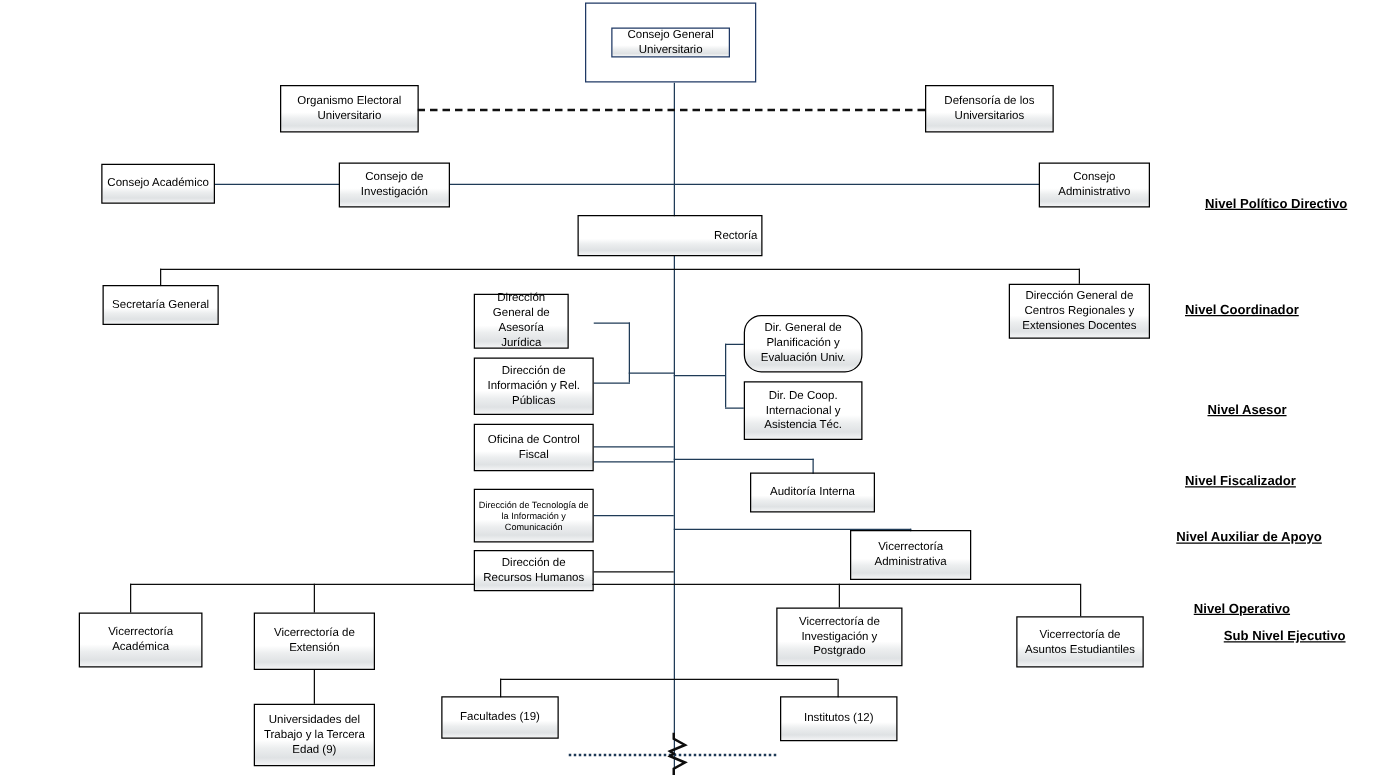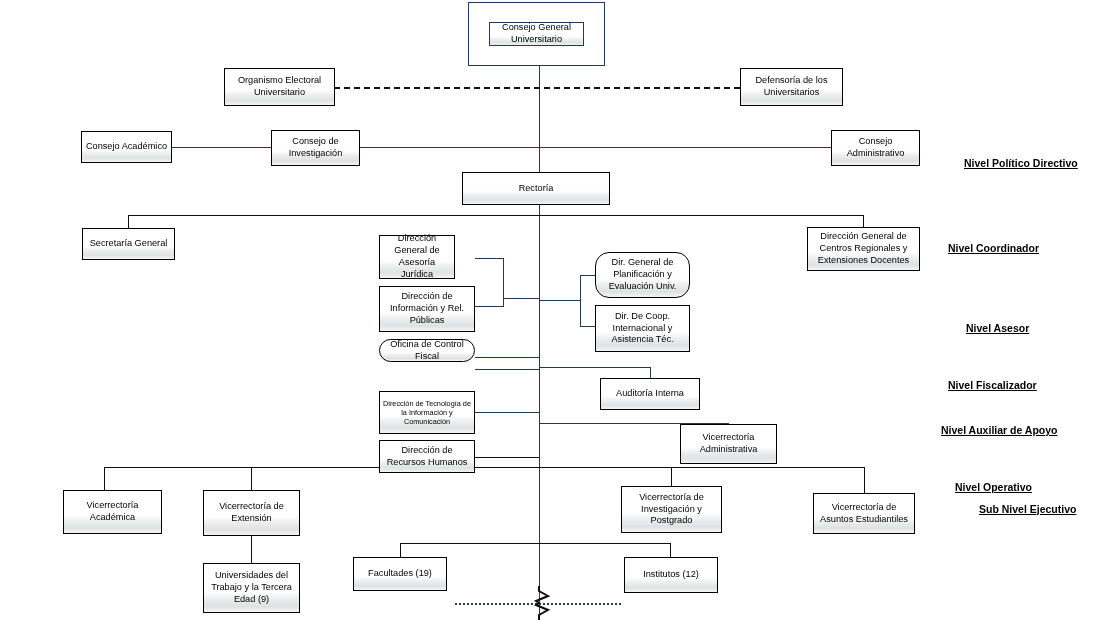--- a/index.html
+++ b/index.html
@@ -166,41 +166,41 @@
   </div>
 
   <div class="node" style="left:271px; top:130px; width:89px; height:36px;">
     <span>Consejo de Investigación</span>
   </div>
 
   <div class="node" style="left:831px; top:130px; width:89px; height:36px;">
     <span>Consejo Administrativo</span>
   </div>
 
-  <div class="node" style="left:462px; top:172px; width:148px; height:33px;">
+  <div class="node" style="left:462px; top:172px; width:148px; height:33px;text-align:right;">
     <span>Rectoría</span>
   </div>
 
   <div class="node" style="left:82px; top:228px; width:93px; height:32px;">
     <span>Secretaría General</span>
   </div>
 
   <div class="node" style="left:807px; top:227px; width:113px; height:44px;">
     <span>Dirección General de Centros Regionales y Extensiones Docentes</span>
   </div>
 
   <div class="node" style="left:379px; top:235px; width:76px; height:44px;">
     <span>Dirección General de Asesoría Jurídica</span>
   </div>
 
   <div class="node" style="left:379px; top:286px; width:96px; height:46px;">
     <span>Dirección de Información y Rel. Públicas</span>
   </div>
 
-  <div class="node" style="left:379px; top:339px; width:96px; height:23px;border-radius:14px;">
+  <div class="node" style="left:379px; top:339px; width:96px; height:38px;">
     <span>Oficina de Control Fiscal</span>
   </div>
 
   <div class="node" style="left:595px; top:252px; width:95px; height:46px;border-radius:14px;">
     <span>Dir. General de Planificación y Evaluación Univ.</span>
   </div>
 
   <div class="node" style="left:595px; top:305px; width:95px; height:47px;">
     <span>Dir. De Coop. Internacional y Asistencia Téc.</span>
   </div>

